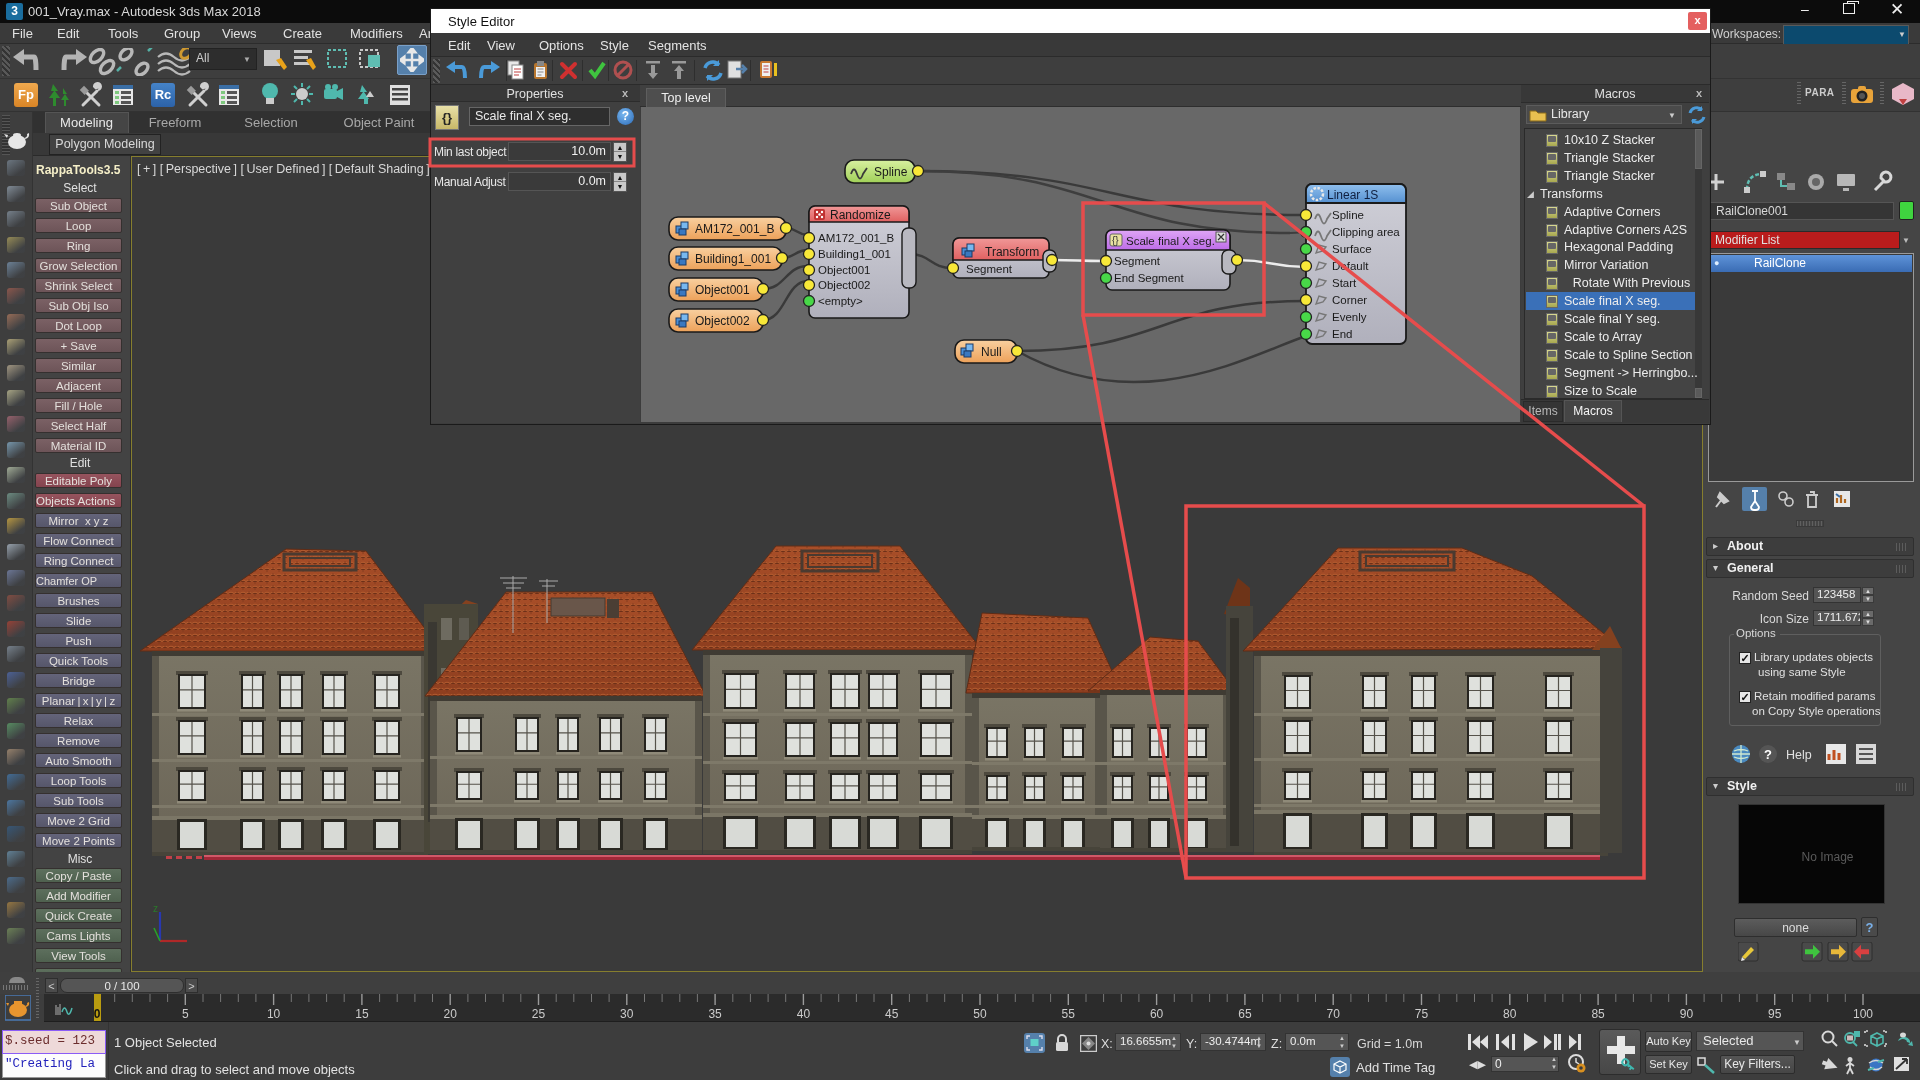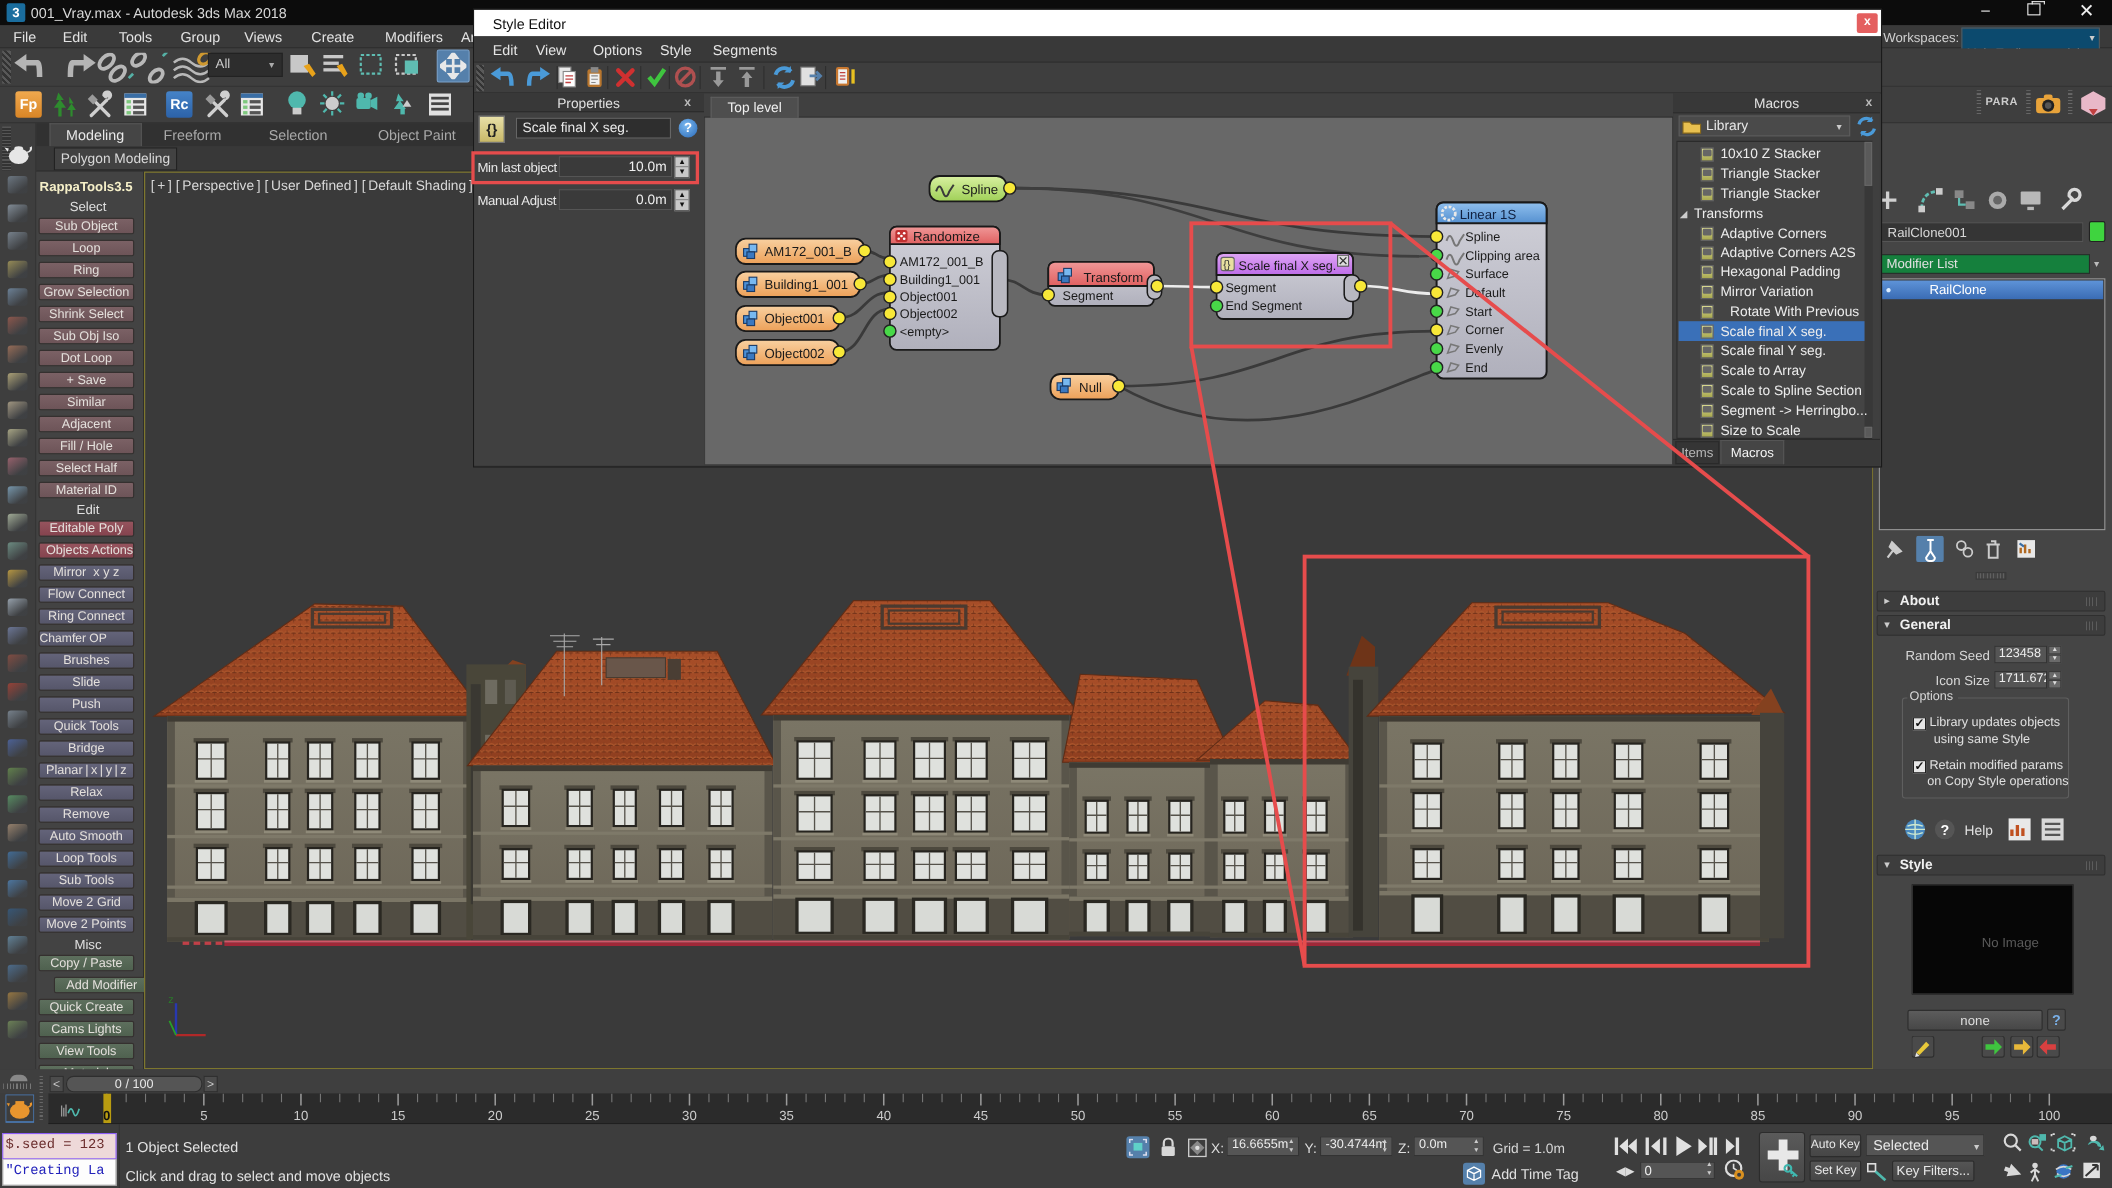--- a/index.html
+++ b/index.html
@@ -218,41 +218,41 @@
 <div style="position:absolute;left:35px;top:298px;width:87px;height:15px;background:linear-gradient(#7b6165,#6d5458);border:1px solid #35302f;border-radius:2px;color:#e4e0dc;font-size:11.5px;text-align:center;line-height:14px;overflow:hidden;">Sub Obj Iso</div>
 <div style="position:absolute;left:35px;top:318px;width:87px;height:15px;background:linear-gradient(#7b6165,#6d5458);border:1px solid #35302f;border-radius:2px;color:#e4e0dc;font-size:11.5px;text-align:center;line-height:14px;overflow:hidden;">Dot Loop</div>
 <div style="position:absolute;left:35px;top:338px;width:87px;height:15px;background:linear-gradient(#7b6165,#6d5458);border:1px solid #35302f;border-radius:2px;color:#e4e0dc;font-size:11.5px;text-align:center;line-height:14px;overflow:hidden;">+ Save</div>
 <div style="position:absolute;left:35px;top:358px;width:87px;height:15px;background:linear-gradient(#7b6165,#6d5458);border:1px solid #35302f;border-radius:2px;color:#e4e0dc;font-size:11.5px;text-align:center;line-height:14px;overflow:hidden;">Similar</div>
 <div style="position:absolute;left:35px;top:378px;width:87px;height:15px;background:linear-gradient(#7b6165,#6d5458);border:1px solid #35302f;border-radius:2px;color:#e4e0dc;font-size:11.5px;text-align:center;line-height:14px;overflow:hidden;">Adjacent</div>
 <div style="position:absolute;left:35px;top:398px;width:87px;height:15px;background:linear-gradient(#7b6165,#6d5458);border:1px solid #35302f;border-radius:2px;color:#e4e0dc;font-size:11.5px;text-align:center;line-height:14px;overflow:hidden;">Fill / Hole</div>
 <div style="position:absolute;left:35px;top:418px;width:87px;height:15px;background:linear-gradient(#7b6165,#6d5458);border:1px solid #35302f;border-radius:2px;color:#e4e0dc;font-size:11.5px;text-align:center;line-height:14px;overflow:hidden;">Select Half</div>
 <div style="position:absolute;left:35px;top:438px;width:87px;height:15px;background:linear-gradient(#7b6165,#6d5458);border:1px solid #35302f;border-radius:2px;color:#e4e0dc;font-size:11.5px;text-align:center;line-height:14px;overflow:hidden;">Material ID</div>
 <div style="position:absolute;left:36px;top:456px;width:88px;height:13px;color:#e0e0e0;font-size:12px;text-align:center;">Edit</div>
 <div style="position:absolute;left:35px;top:473px;width:87px;height:15px;background:linear-gradient(#96545e,#84434e);border:1px solid #35302f;border-radius:2px;color:#e4e0dc;font-size:11.5px;text-align:center;line-height:14px;overflow:hidden;">Editable Poly</div>
-<div style="position:absolute;left:35px;top:493px;width:87px;height:15px;background:linear-gradient(#96545e,#84434e);border:1px solid #35302f;border-radius:2px;color:#e4e0dc;font-size:11.5px;text-align:right;line-height:14px;overflow:hidden;">Objects Actions</div>
+<div style="position:absolute;left:35px;top:493px;width:87px;height:15px;background:linear-gradient(#96545e,#84434e);border:1px solid #35302f;border-radius:2px;color:#e4e0dc;font-size:11.5px;text-align:left;line-height:14px;overflow:hidden;">Objects Actions</div>
 <div style="position:absolute;left:35px;top:513px;width:87px;height:15px;background:linear-gradient(#64647a,#56566a);border:1px solid #35302f;border-radius:2px;color:#e4e0dc;font-size:11.5px;text-align:center;line-height:14px;overflow:hidden;">Mirror&nbsp;&nbsp;x&nbsp;y&nbsp;z</div>
 <div style="position:absolute;left:35px;top:533px;width:87px;height:15px;background:linear-gradient(#64647a,#56566a);border:1px solid #35302f;border-radius:2px;color:#e4e0dc;font-size:11.5px;text-align:center;line-height:14px;overflow:hidden;">Flow Connect</div>
 <div style="position:absolute;left:35px;top:553px;width:87px;height:15px;background:linear-gradient(#64647a,#56566a);border:1px solid #35302f;border-radius:2px;color:#e4e0dc;font-size:11.5px;text-align:center;line-height:14px;overflow:hidden;">Ring Connect</div>
 <div style="position:absolute;left:35px;top:573px;width:87px;height:15px;background:linear-gradient(#64647a,#56566a);border:1px solid #35302f;border-radius:2px;color:#e4e0dc;font-size:11px;text-align:left;line-height:14px;overflow:hidden;">Chamfer OP</div>
 <div style="position:absolute;left:35px;top:593px;width:87px;height:15px;background:linear-gradient(#64647a,#56566a);border:1px solid #35302f;border-radius:2px;color:#e4e0dc;font-size:11.5px;text-align:center;line-height:14px;overflow:hidden;">Brushes</div>
 <div style="position:absolute;left:35px;top:613px;width:87px;height:15px;background:linear-gradient(#64647a,#56566a);border:1px solid #35302f;border-radius:2px;color:#e4e0dc;font-size:11.5px;text-align:center;line-height:14px;overflow:hidden;">Slide</div>
 <div style="position:absolute;left:35px;top:633px;width:87px;height:15px;background:linear-gradient(#64647a,#56566a);border:1px solid #35302f;border-radius:2px;color:#e4e0dc;font-size:11.5px;text-align:center;line-height:14px;overflow:hidden;">Push</div>
 <div style="position:absolute;left:35px;top:653px;width:87px;height:15px;background:linear-gradient(#64647a,#56566a);border:1px solid #35302f;border-radius:2px;color:#e4e0dc;font-size:11.5px;text-align:center;line-height:14px;overflow:hidden;">Quick Tools</div>
 <div style="position:absolute;left:35px;top:673px;width:87px;height:15px;background:linear-gradient(#64647a,#56566a);border:1px solid #35302f;border-radius:2px;color:#e4e0dc;font-size:11.5px;text-align:center;line-height:14px;overflow:hidden;">Bridge</div>
 <div style="position:absolute;left:35px;top:693px;width:87px;height:15px;background:linear-gradient(#64647a,#56566a);border:1px solid #35302f;border-radius:2px;color:#e4e0dc;font-size:11.5px;text-align:center;line-height:14px;overflow:hidden;">Planar | x | y | z</div>
 <div style="position:absolute;left:35px;top:713px;width:87px;height:15px;background:linear-gradient(#64647a,#56566a);border:1px solid #35302f;border-radius:2px;color:#e4e0dc;font-size:11.5px;text-align:center;line-height:14px;overflow:hidden;">Relax</div>
 <div style="position:absolute;left:35px;top:733px;width:87px;height:15px;background:linear-gradient(#64647a,#56566a);border:1px solid #35302f;border-radius:2px;color:#e4e0dc;font-size:11.5px;text-align:center;line-height:14px;overflow:hidden;">Remove</div>
 <div style="position:absolute;left:35px;top:753px;width:87px;height:15px;background:linear-gradient(#64647a,#56566a);border:1px solid #35302f;border-radius:2px;color:#e4e0dc;font-size:11.5px;text-align:center;line-height:14px;overflow:hidden;">Auto Smooth</div>
 <div style="position:absolute;left:35px;top:773px;width:87px;height:15px;background:linear-gradient(#64647a,#56566a);border:1px solid #35302f;border-radius:2px;color:#e4e0dc;font-size:11.5px;text-align:center;line-height:14px;overflow:hidden;">Loop Tools</div>
 <div style="position:absolute;left:35px;top:793px;width:87px;height:15px;background:linear-gradient(#64647a,#56566a);border:1px solid #35302f;border-radius:2px;color:#e4e0dc;font-size:11.5px;text-align:center;line-height:14px;overflow:hidden;">Sub Tools</div>
 <div style="position:absolute;left:35px;top:813px;width:87px;height:15px;background:linear-gradient(#64647a,#56566a);border:1px solid #35302f;border-radius:2px;color:#e4e0dc;font-size:11.5px;text-align:center;line-height:14px;overflow:hidden;">Move 2 Grid</div>
 <div style="position:absolute;left:35px;top:833px;width:87px;height:15px;background:linear-gradient(#64647a,#56566a);border:1px solid #35302f;border-radius:2px;color:#e4e0dc;font-size:11.5px;text-align:center;line-height:14px;overflow:hidden;">Move 2 Points</div>
 <div style="position:absolute;left:36px;top:852px;width:88px;height:13px;color:#e0e0e0;font-size:12px;text-align:center;">Misc</div>
 <div style="position:absolute;left:35px;top:868px;width:87px;height:15px;background:linear-gradient(#5d6f5d,#4f614f);border:1px solid #35302f;border-radius:2px;color:#e4e0dc;font-size:11.5px;text-align:center;line-height:14px;overflow:hidden;">Copy / Paste</div>
-<div style="position:absolute;left:49px;top:888px;width:87px;height:15px;background:linear-gradient(#5d6f5d,#4f614f);border:1px solid #35302f;border-radius:2px;color:#e4e0dc;font-size:11.5px;text-align:center;line-height:14px;overflow:hidden;">Add Modifier</div>
+<div style="position:absolute;left:35px;top:888px;width:87px;height:15px;background:linear-gradient(#5d6f5d,#4f614f);border:1px solid #35302f;border-radius:2px;color:#e4e0dc;font-size:11.5px;text-align:center;line-height:14px;overflow:hidden;">Add Modifier</div>
 <div style="position:absolute;left:35px;top:908px;width:87px;height:15px;background:linear-gradient(#5d6f5d,#4f614f);border:1px solid #35302f;border-radius:2px;color:#e4e0dc;font-size:11.5px;text-align:center;line-height:14px;overflow:hidden;">Quick Create</div>
 <div style="position:absolute;left:35px;top:928px;width:87px;height:15px;background:linear-gradient(#5d6f5d,#4f614f);border:1px solid #35302f;border-radius:2px;color:#e4e0dc;font-size:11.5px;text-align:center;line-height:14px;overflow:hidden;">Cams Lights</div>
 <div style="position:absolute;left:35px;top:948px;width:87px;height:15px;background:linear-gradient(#5d6f5d,#4f614f);border:1px solid #35302f;border-radius:2px;color:#e4e0dc;font-size:11.5px;text-align:center;line-height:14px;overflow:hidden;">View Tools</div>
 <div style="position:absolute;left:35px;top:968px;width:87px;height:15px;background:linear-gradient(#5d6f5d,#4f614f);border:1px solid #35302f;border-radius:2px;color:#e4e0dc;font-size:11.5px;text-align:center;line-height:14px;overflow:hidden;">Material</div>
 <div style="position:absolute;left:131px;top:156px;width:1572px;height:816px;background:#3a3a3a;border:1px solid #867e2e;"></div>
 <div style="position:absolute;left:137px;top:162px;width:400px;height:15px;color:#d8d8d8;font-size:12.5px;">[ + ] [ Perspective ] [ User Defined ] [ Default Shading ]</div>
 <svg class="ab" style="left:131px;top:156px" width="1572" height="816" viewBox="131 156 1572 816">
     <defs>
 <linearGradient id="roofg" x1="0" y1="0" x2="0" y2="1">
 <stop offset="0" stop-color="#a84e28"></stop>
@@ -941,21 +941,21 @@
 <g transform="translate(130,0)">
       <rect x="1" y="4" width="18" height="12" rx="1" fill="#b8b8b8"></rect>
       <rect x="7" y="18" width="6" height="3" fill="#b8b8b8"></rect>
     </g>
 <g transform="translate(165,0)">
       <path d="M4 20 L12 12 M10 8 a5 5 0 1 1 4 4 l-2 -2 z" stroke="#d8d8d8" stroke-width="3" fill="none"></path>
     </g>
 </svg>
 <div style="position:absolute;left:1710px;top:202px;width:184px;height:18px;background:#353535;border:1px solid #555;color:#d8d8d8;font-size:12px;padding:1px 5px;">RailClone001</div>
 <div style="position:absolute;left:1899px;top:201px;width:15px;height:19px;background:#3fd43f;border:1px solid #222;border-radius:2px;"></div>
-<div style="position:absolute;left:1708px;top:231px;width:192px;height:18px;background:#15803d;border:1px solid #2a2a2a;color:#e0e0e0;font-size:12px;padding:1px 6px;">Modifier List</div>
+<div style="position:absolute;left:1708px;top:231px;width:192px;height:18px;background:#b91c1c;border:1px solid #2a2a2a;color:#e0e0e0;font-size:12px;padding:1px 6px;">Modifier List</div>
 <div style="position:absolute;left:1902px;top:236px;width:10px;height:8px;color:#bbb;font-size:8px;">▼</div>
 <div style="position:absolute;left:1708px;top:253px;width:206px;height:229px;background:#3a3a3a;border:1px solid #9a9a9a;"></div>
 <div style="position:absolute;left:1710px;top:255px;width:202px;height:17px;background:linear-gradient(#5e93d8,#3a6cb4);color:#fff;font-size:12px;padding:1px 0 0 44px;">RailClone</div>
 <div style="position:absolute;left:1714px;top:258px;width:10px;height:10px;color:#ddeeff;font-size:9px;">●</div>
 <svg class="ab" style="left:1710px;top:487px" width="160" height="26" viewBox="0 0 160 26">
 <g transform="translate(2,2)">
       <path d="M4 18 L10 10 M8 4 l8 8 l-4 2 l-6 -6 z" stroke="#ccc" stroke-width="2" fill="#ccc"></path>
     </g>
 <rect x="32" y="0" width="25" height="24" rx="2" fill="#5580ab"></rect>
 <g transform="translate(38,2)">

